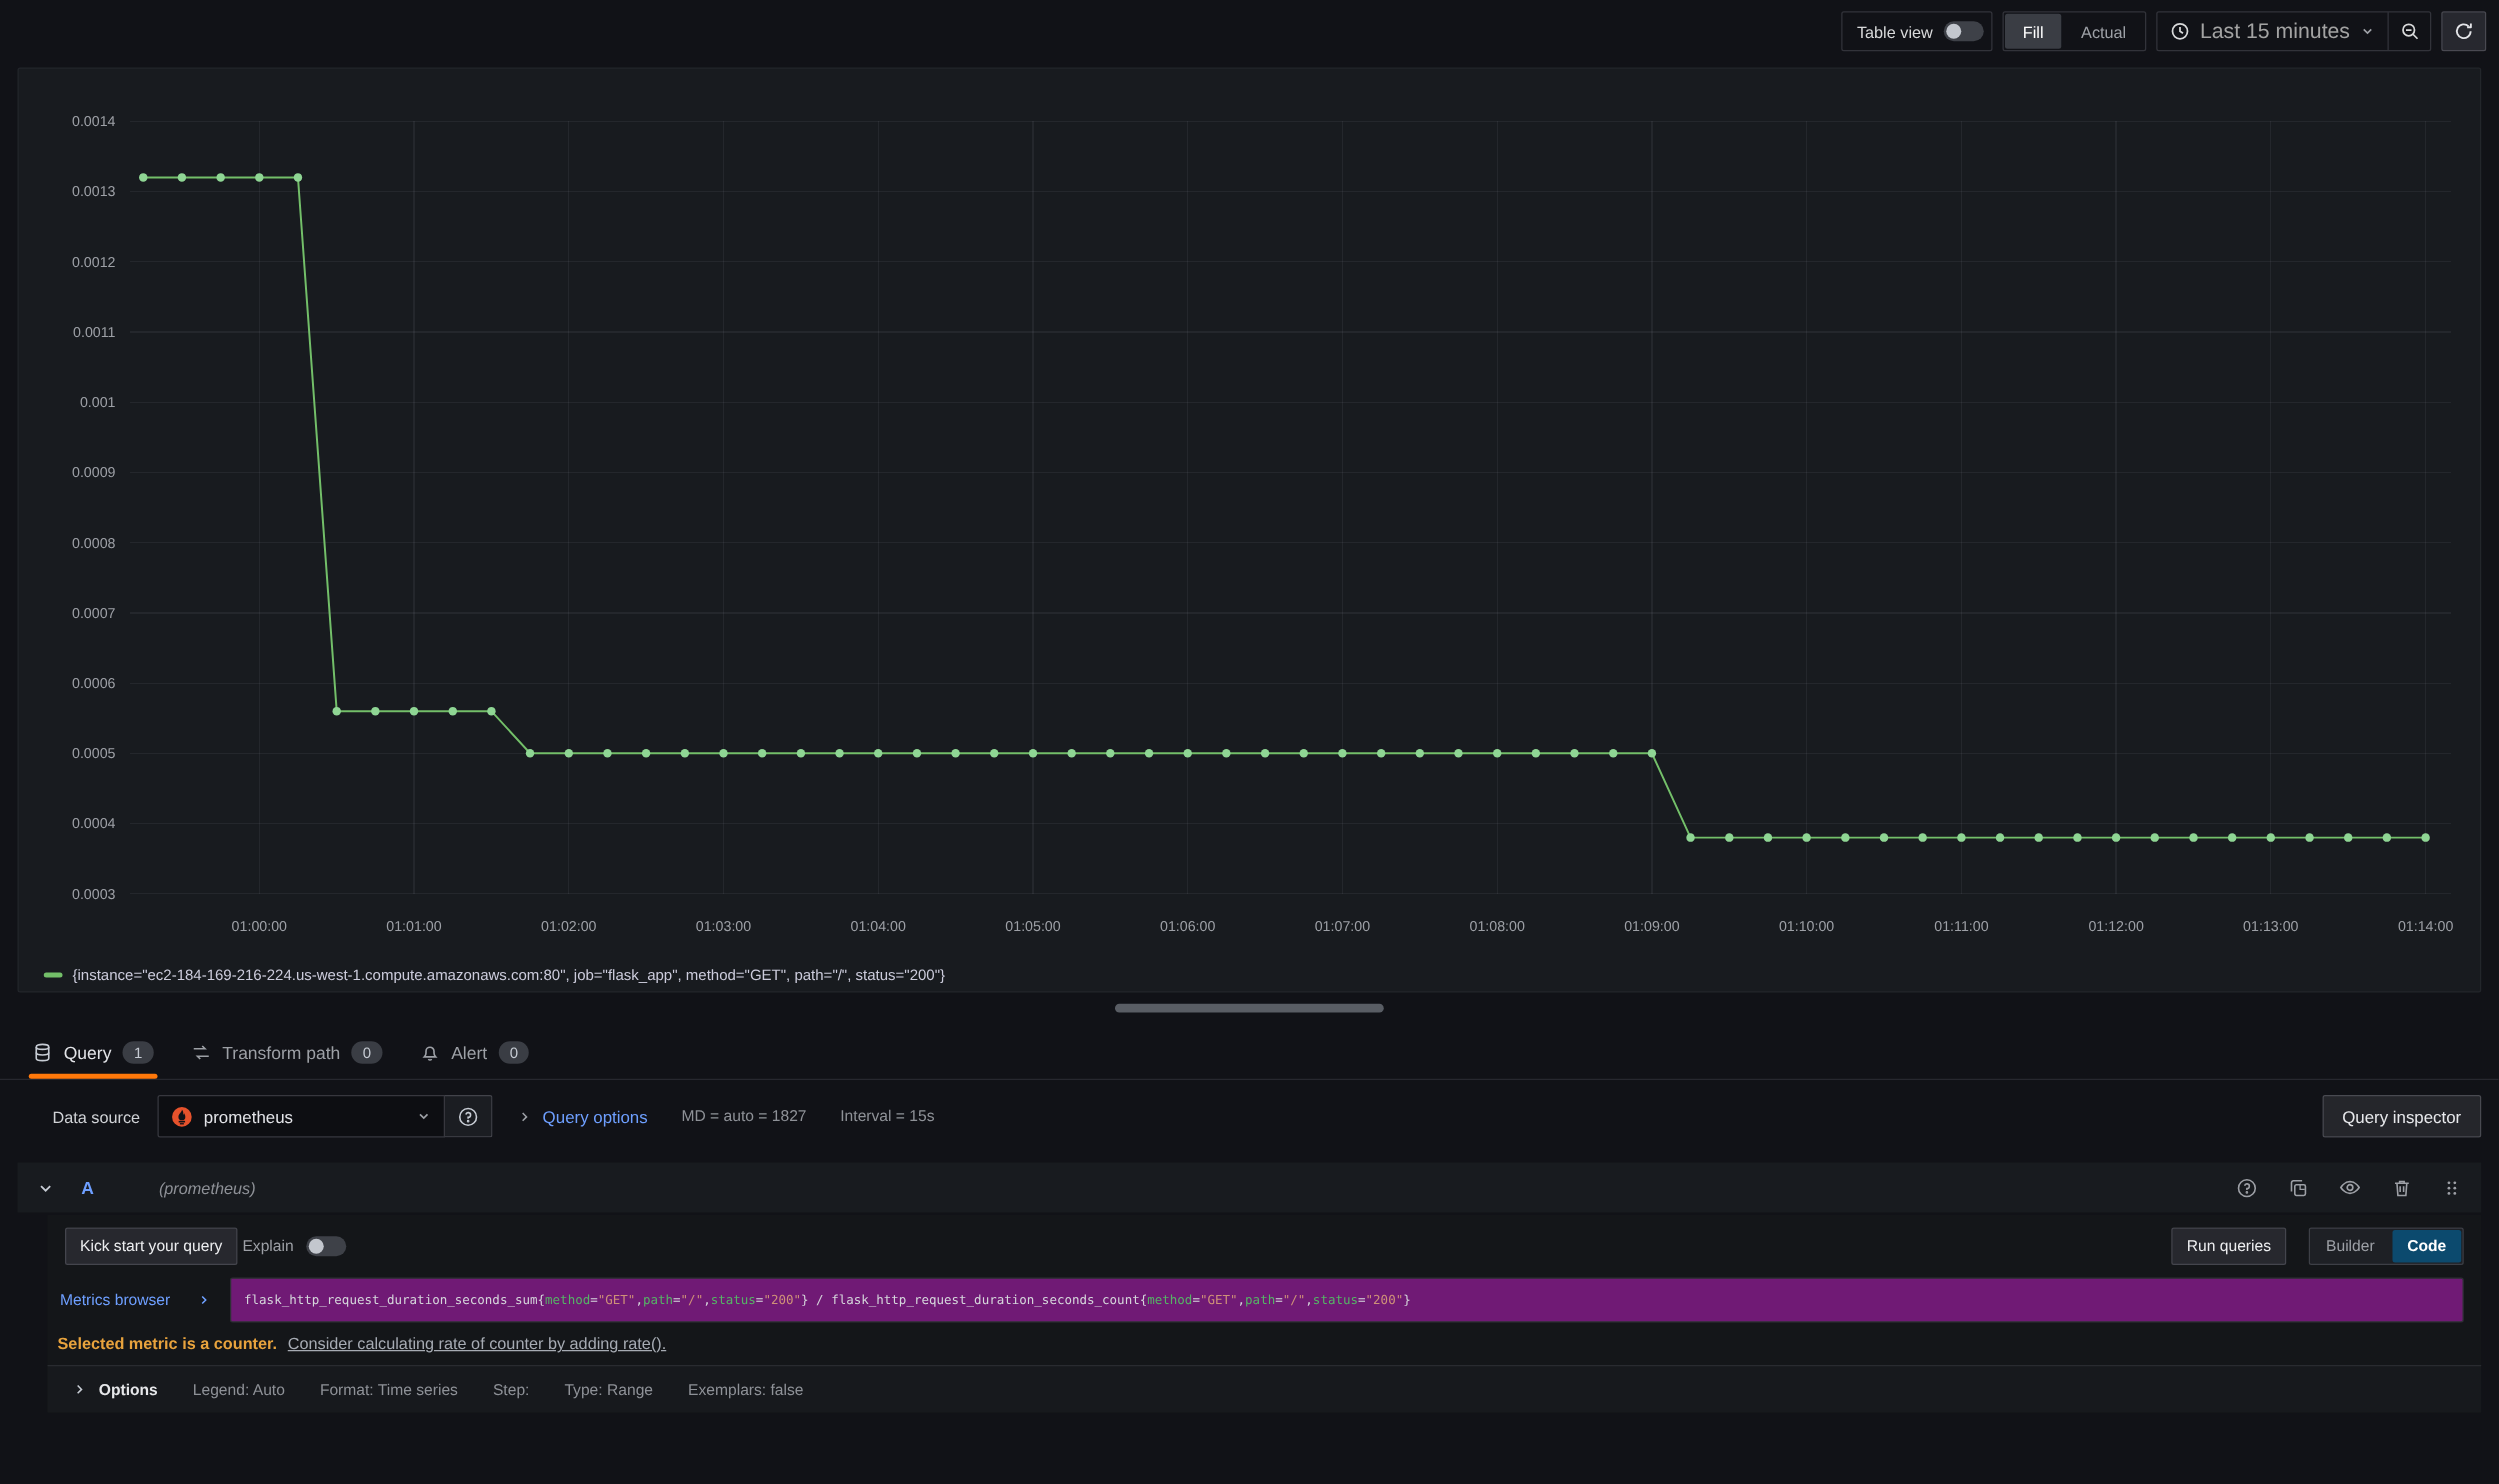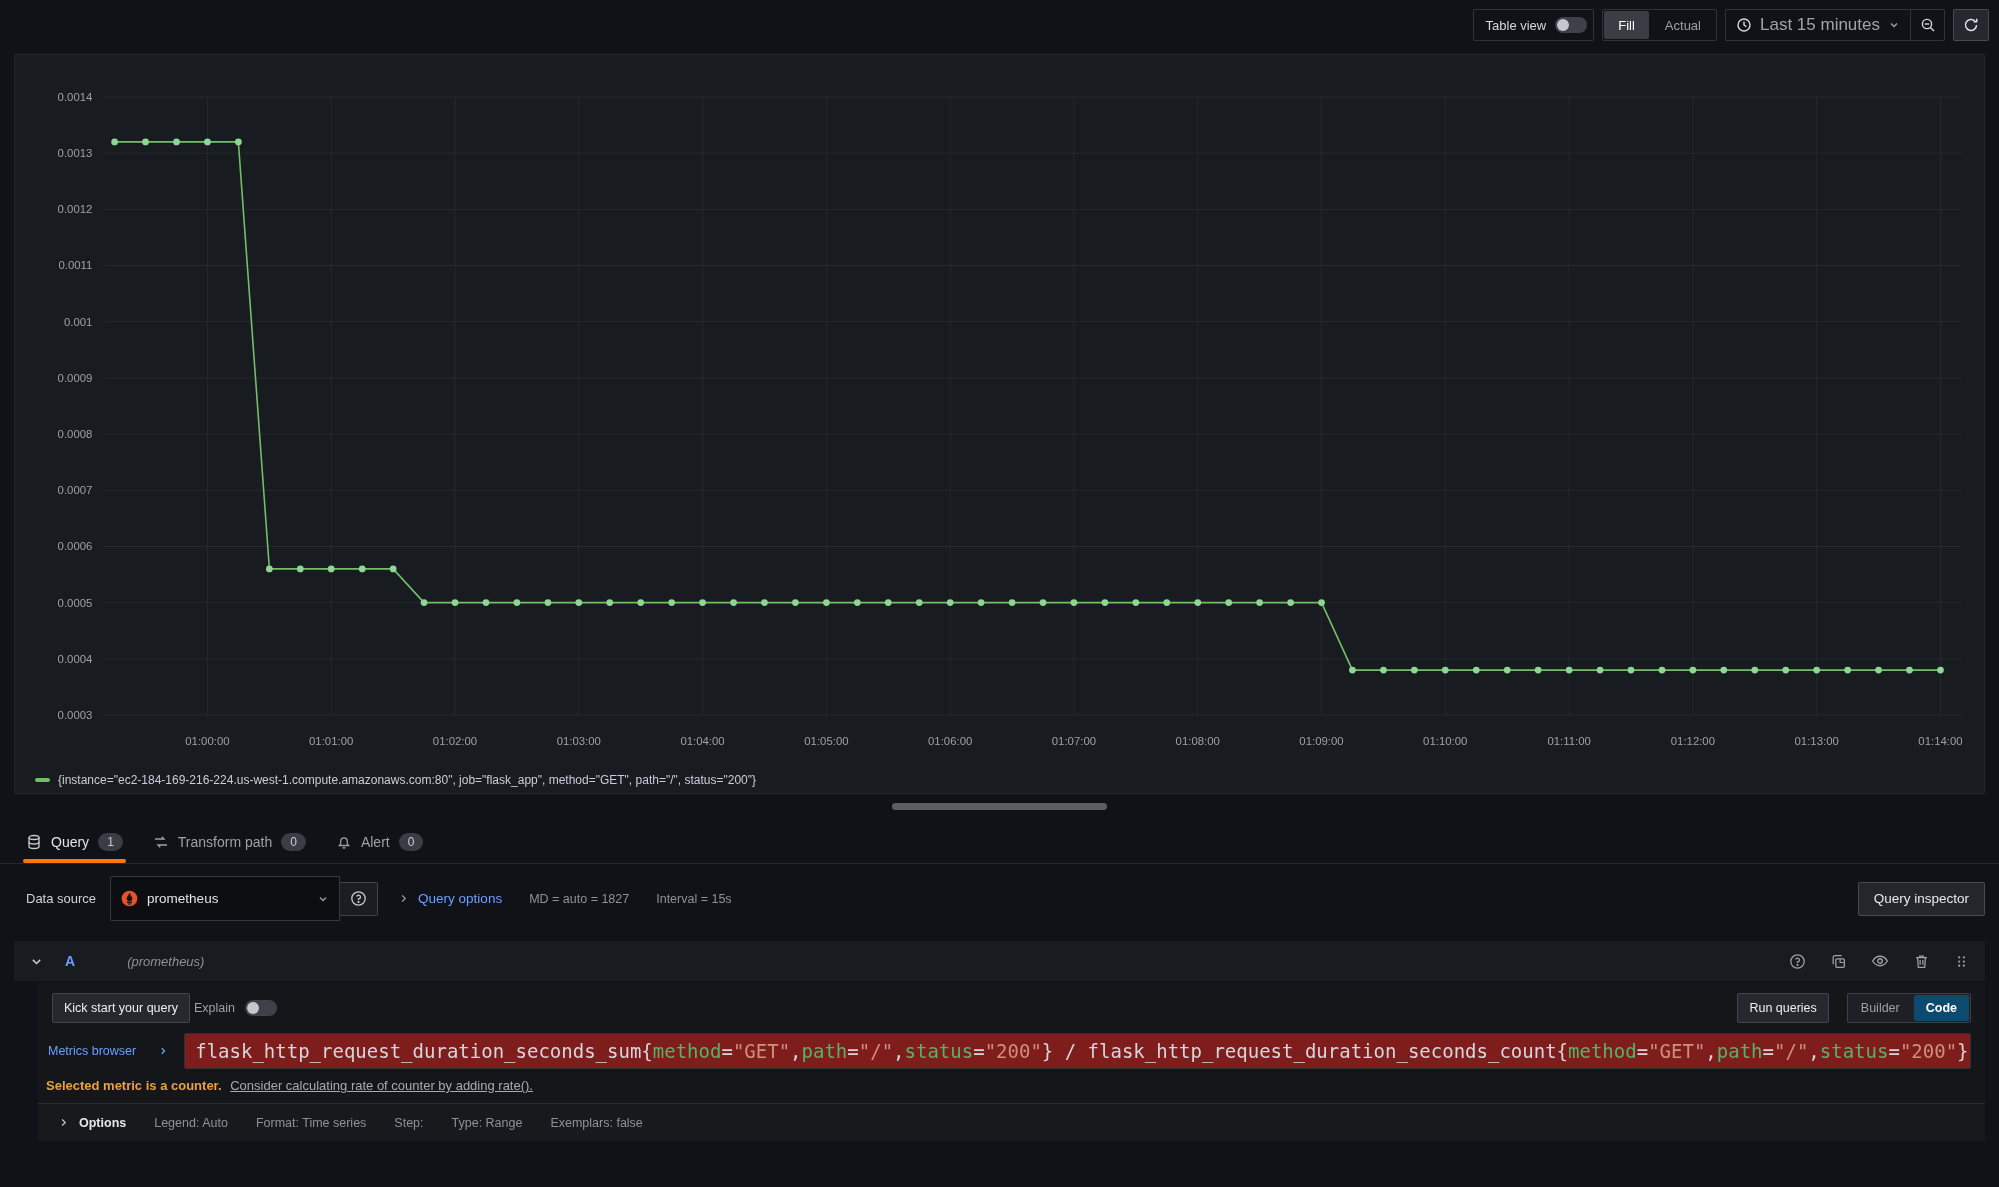--- a/index.html
+++ b/index.html
@@ -35,23 +35,23 @@
   .scroll-handle { width:215px; height:7px; border-radius:4px; background:#595D64; margin:9px auto 0; cursor:grab; }
 
   
   .tabs-row { display:flex; align-items:stretch; gap:30px; padding-left:26px; height:44px; border-bottom:1px solid rgba(204,204,220,0.12); margin-top:10px; }
   .tab { display:flex; align-items:center; gap:9px; position:relative; color:#9DA0A6; font-size:14px; cursor:pointer; }
   .tab.active { color:#E3E4E8; font-weight:500; }
   .tab.active::after { content:''; position:absolute; left:-3px; right:-3px; bottom:0; height:4px; border-radius:2px; background:#FF780A; }
   .badge { background:#3A3D44; color:#C7CCD4; font-size:12px; border-radius:10px; padding:2px 9px; font-weight:400; }
 
   
-  .ds-row { display:flex; align-items:center; padding:12px 14px 12px 26px; }
+  .ds-row { display:flex; align-items:center; padding:12px 14px 12px 26px;margin-left:16px; }
   .ds-label { font-size:13px; color:#D0D2D6; margin-right:14px; }
-  .ds-select { display:flex; align-items:center; gap:9px; width:230px; height:45px; background:#0D0E12; border:1px solid rgba(204,204,220,0.22); border-radius:2px 0 0 2px; padding:0 10px; cursor:pointer; }
+  .ds-select { display:flex; align-items:center; gap:9px; width:230px; height:34px; background:#0D0E12; border:1px solid rgba(204,204,220,0.22); border-radius:2px 0 0 2px; padding:0 10px; cursor:pointer; }
   .ds-value { font-size:13.5px; color:#E3E4E8; }
   .ds-help { width:38px; height:34px; border:1px solid rgba(204,204,220,0.22); border-left:none; border-radius:0 2px 2px 0; display:flex; align-items:center; justify-content:center; background:#1B1D22; cursor:pointer; }
   .qo-wrap { display:flex; align-items:center; gap:9px; margin-left:20px; color:#9DA0A6;text-align:center; }
   .qo-label { color:#6E9FFF; font-size:13.5px; font-weight:500; cursor:pointer; }
   .qo-meta { font-size:12.5px; color:#8E9197; margin-left:18px; }
   .qi-btn { margin-left:auto; height:34px; padding:0 15px; background:#25262B; border:1px solid rgba(204,204,220,0.22); border-radius:2px; color:#E8E9EC; font-size:13.5px; font-weight:500; display:flex; align-items:center; cursor:pointer; }
 
   
   .query-section { margin:8px 14px 0; }
   .query-header { height:40px; background:#181B1F; display:flex; align-items:center; padding:0 16px 0 16px; }
@@ -64,21 +64,21 @@
   .ed-row1 { display:flex; align-items:center; gap:4px; padding:10px 14px 0 14px; }
   .btn-sec { height:30px; padding:0 11px; background:#27282E; border:1px solid rgba(204,204,220,0.18); border-radius:2px; color:#EDEEF0; font-size:12.5px; font-weight:500; display:flex; align-items:center; cursor:pointer; }
   .explain-wrap { display:flex; align-items:center; gap:10px; color:#9DA0A6; font-size:12.5px; }
   .ed-row1-right { margin-left:auto; display:flex; align-items:center; gap:18px; }
   .bc-group { display:flex; border:1px solid rgba(204,204,220,0.18); border-radius:2px; background:#1E2025; height:30px; }
   .bc-item { margin:1px; padding:0 12px; display:flex; align-items:center; color:#9DA0A6; font-size:12.5px; border-radius:2px; cursor:pointer; }
   .bc-item.active { background:#0c4a6e; color:#FFFFFF; font-weight:600; }
 
   .ed-row2 { display:flex; align-items:stretch; margin:10px 14px 0 0; padding-left:6px; }
   .mb-label { display:flex; align-items:center; gap:22px; color:#6E9FFF; font-size:12.5px; font-weight:500; padding:0 16px 0 4px; cursor:pointer; white-space:nowrap; }
-  .code-box { flex:1; background:#7f1d1d; border:1px solid #2E3035; border-radius:2px; height:36px; display:flex; align-items:center; padding:0 10px; font-family:"DejaVu Sans Mono","Liberation Mono",monospace; font-size:19px; color:#D5D6DB; white-space:pre; overflow:hidden; cursor:text; }
+  .code-box { flex:1; background:#701a75; border:1px solid #2E3035; border-radius:2px; height:36px; display:flex; align-items:center; padding:0 10px; font-family:"DejaVu Sans Mono","Liberation Mono",monospace; font-size:10px; color:#D5D6DB; white-space:pre; overflow:hidden; cursor:text; }
   .tok-plain { color:#D5D6DB; }
   .tok-label { color:#56B366; }
   .tok-string { color:#CE9178; }
 
   .ed-row3 { padding:9px 0 10px 8px; font-size:13px; }
   .warn-bold { color:#E8A33D; font-weight:700; }
   .warn-link { color:#A6ABB3; text-decoration:underline; margin-left:5px; cursor:pointer; }
 
   .options-row { display:flex; align-items:center; background:#17191D; border-top:1px solid rgba(204,204,220,0.1); height:38px; padding:0 14px 0 20px; }
   .opt-label { color:#E6E7EA; font-size:12.5px; font-weight:600; margin-left:10px; }

